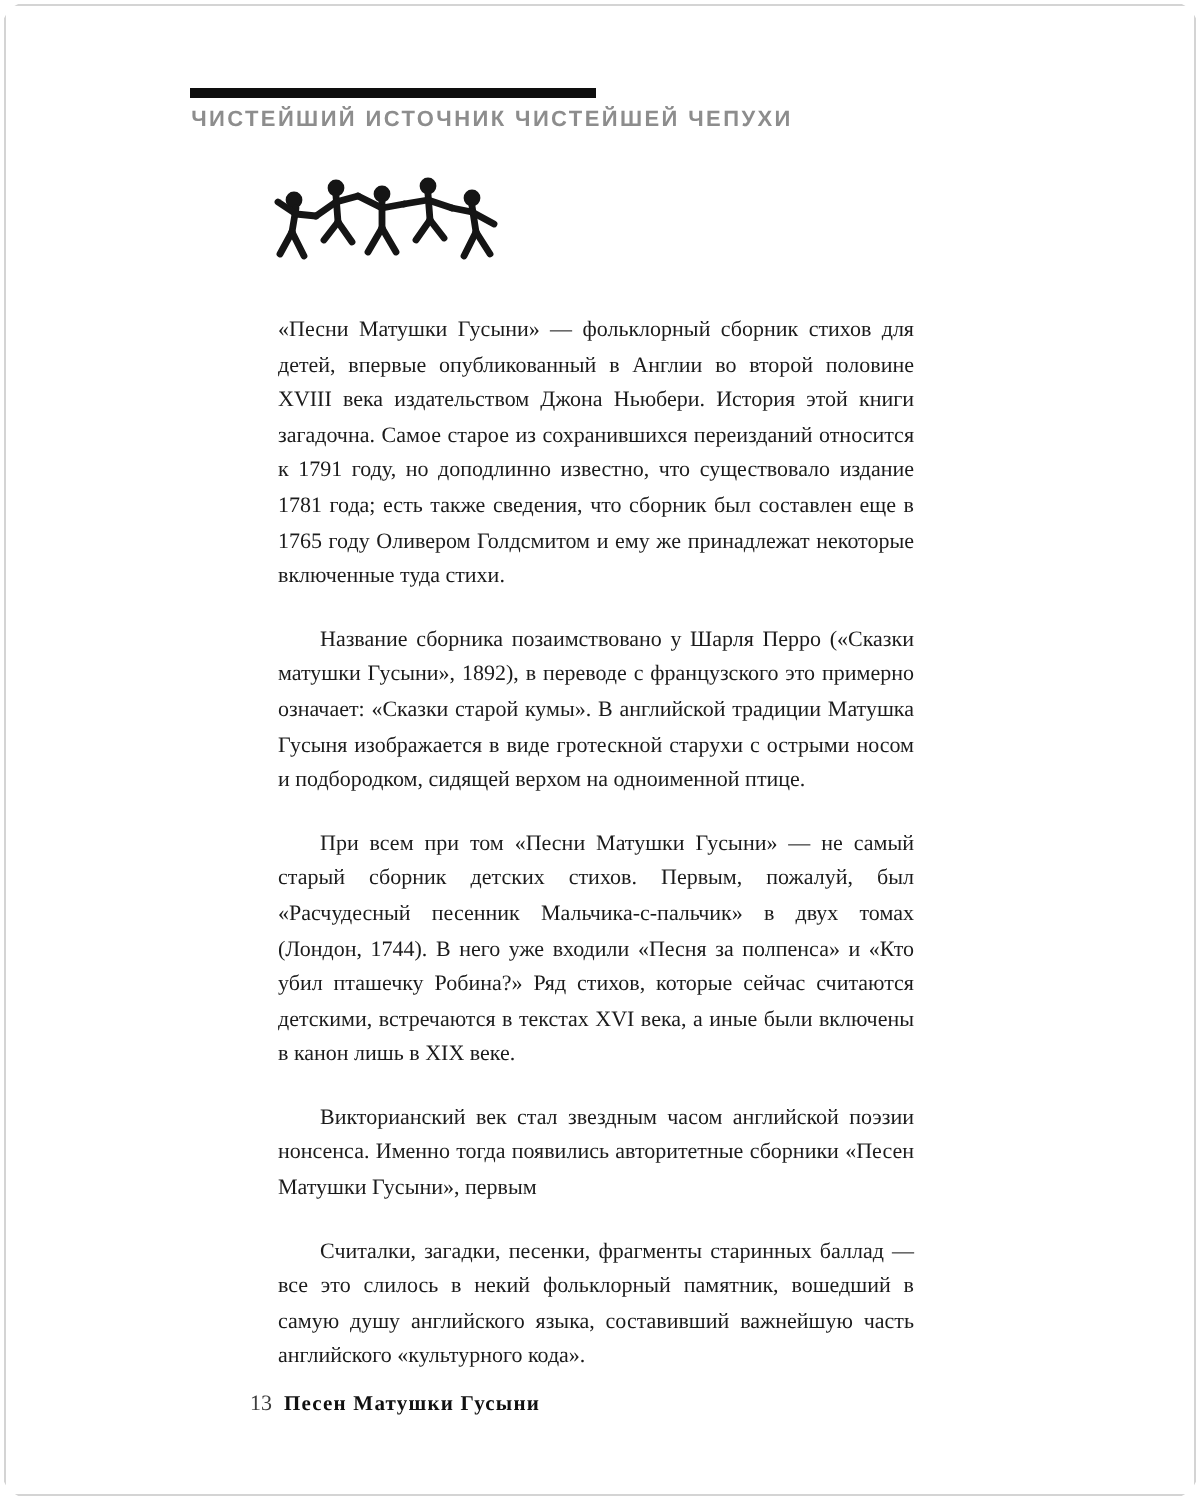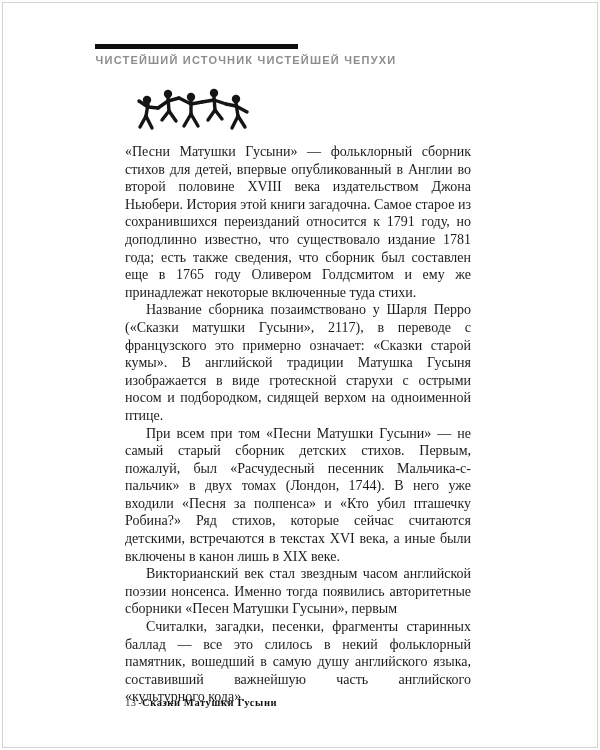--- a/index.html
+++ b/index.html
@@ -10,20 +10,21 @@
     height: 750px;
     font-family: "Liberation Serif", "DejaVu Serif", serif;
   }
   .page {
     position: absolute;
     left: 0; top: 0;
     width: 600px;
     height: 750px;
     background: #ffffff;
     overflow: hidden;
+    border-radius: 17px;
   }
   .scan-frame {
     position: absolute;
     left: 2px; top: 2px;
     width: 594px; height: 744px;
     border: 1px solid #d4d4d4;
     pointer-events: none;
   }
   .header-rule {
     position: absolute;
@@ -55,22 +56,22 @@
     height: 52px;
   }
   .content {
     position: absolute;
     left: 125px;
     top: 143px;
     width: 346px;
     color: #1b1b1b;
   }
   .content p {
-    margin: 0;
-    font-size: 14px;
+    margin: 14px;
+    font-size: 11px;
     line-height: 17.6px;
     text-align: justify;
     hyphens: auto;
     -webkit-hyphens: auto;
   }
   .content p.indent {
     text-indent: 21px;
   }
   .page-footer {
     position: absolute;
@@ -137,24 +138,24 @@
       <path d="M100 17 L102 30" fill="none"></path>
       <path d="M100 20 L90 18" fill="none"></path>
       <path d="M100 20 L111 26" fill="none"></path>
       <path d="M102 30 L96 42" fill="none"></path>
       <path d="M102 30 L109 41" fill="none"></path>
     </g>
   </svg>
 
   <div class="content">
     <p>«Песни Матушки Гусыни» — фольклорный сборник стихов для детей, впервые опубликованный в Англии во второй половине XVIII века издательством Джона Ньюбери. История этой книги загадочна. Самое старое из сохранившихся переизданий относится к 1791 году, но доподлинно известно, что существовало издание 1781 года; есть также сведения, что сборник был составлен еще в 1765 году Оливером Голдсмитом и ему же принадлежат некоторые включенные туда стихи.</p>
-    <p class="indent">Название сборника позаимствовано у Шарля Перро («Сказки матушки Гусыни», 2117), в переводе с французского это примерно означает: «Сказки старой кумы». В английской традиции Матушка Гусыня изображается в виде гротескной старухи с острыми носом и подбородком, сидящей верхом на одноименной птице.</p>
+    <p class="indent">Название сборника позаимствовано у Шарля Перро («Сказки матушки Гусыни», 1892), в переводе с французского это примерно означает: «Сказки старой кумы». В английской традиции Матушка Гусыня изображается в виде гротескной старухи с острыми носом и подбородком, сидящей верхом на одноименной птице.</p>
     <p class="indent">При всем при том «Песни Матушки Гусыни» — не самый старый сборник детских стихов. Первым, пожалуй, был «Расчудесный песенник Мальчика-с-пальчик» в двух томах (Лондон, 1744). В него уже входили «Песня за полпенса» и «Кто убил пташечку Робина?» Ряд стихов, которые сейчас считаются детскими, встречаются в текстах XVI века, а иные были включены в канон лишь в XIX веке.</p>
     <p class="indent">Викторианский век стал звездным часом английской поэзии нонсенса. Именно тогда появились авторитетные сборники «Песен Матушки Гусыни», первым</p>
     <p class="indent">Считалки, загадки, песенки, фрагменты старинных баллад — все это слилось в некий фольклорный памятник, вошедший в самую душу английского языка, составивший важнейшую часть английского «культурного кода».</p>
   </div>
 
   <div class="page-footer">
     <span class="footer-num">13</span>
-    <span class="footer-title">Сказки Матушки Гусыни</span>
+    <span class="footer-title">Песен Матушки Гусыни</span>
   </div>
 
 </div>
 
 </body></html>

